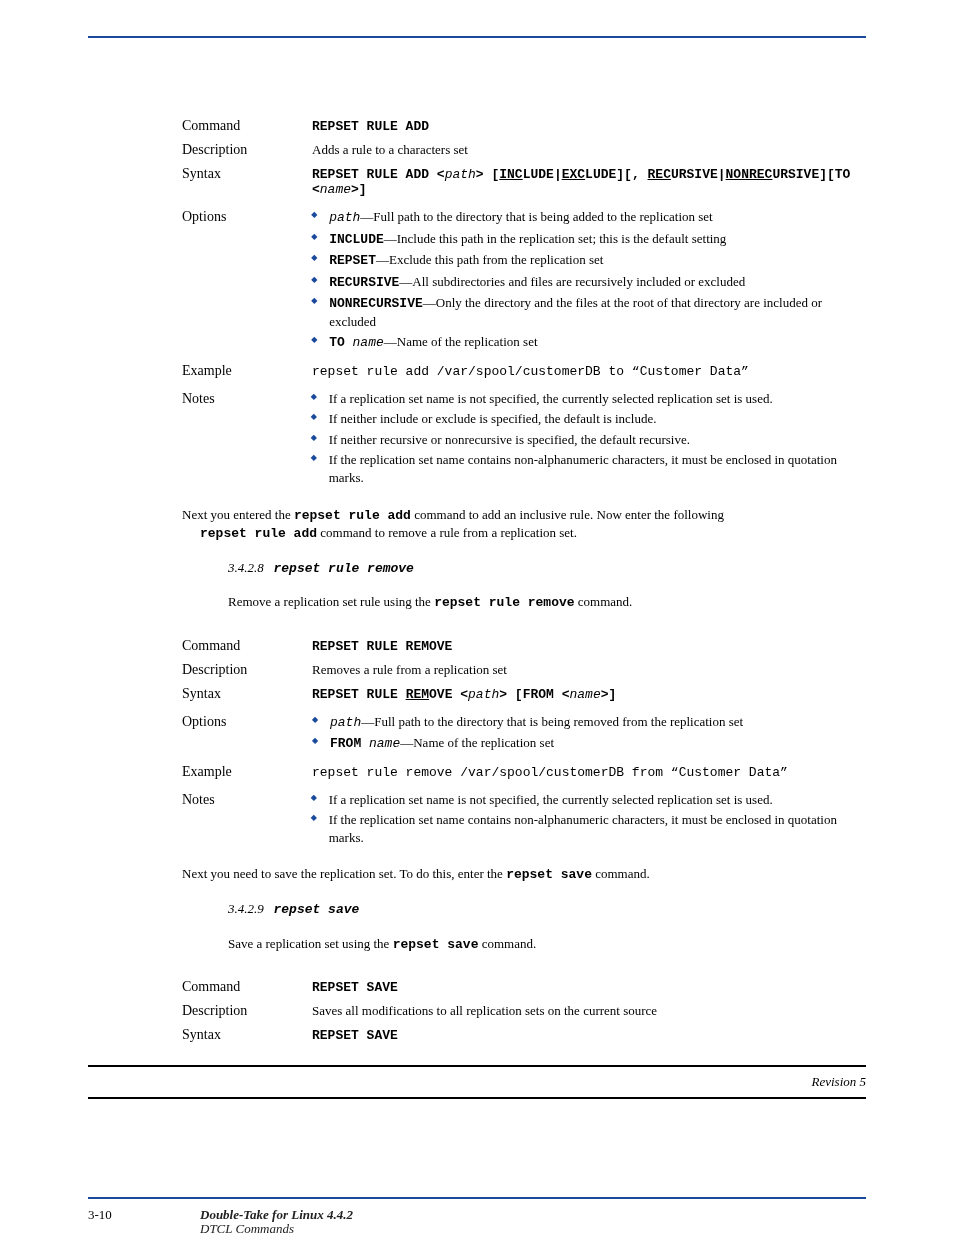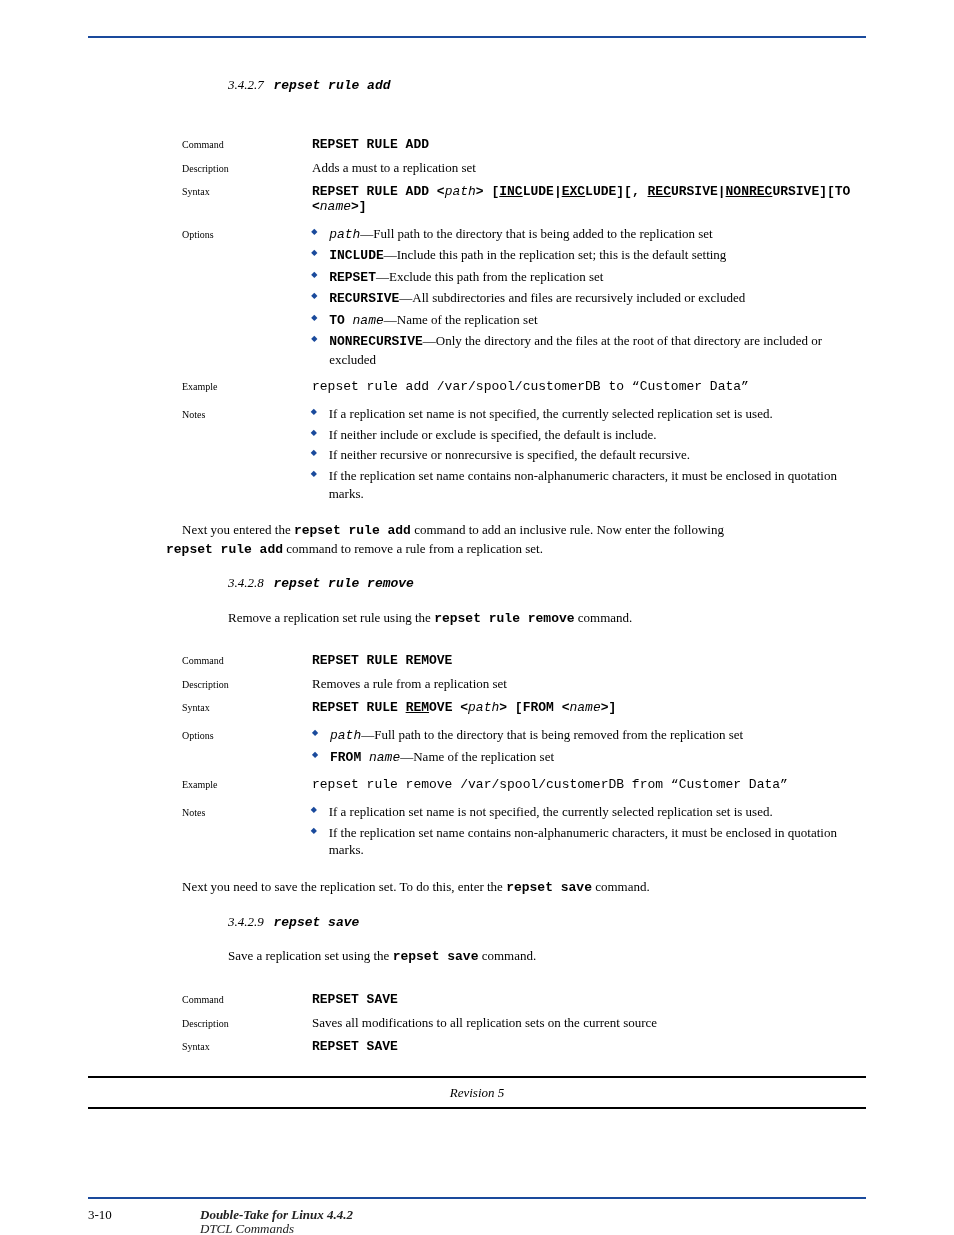--- a/index.html
+++ b/index.html
@@ -69,21 +69,21 @@
   .sp-lg { height: 26px; }
 
   .section-row {
     display: flex;
     align-items: baseline;
     margin-left: 94px;
     gap: 50px;
   }
   .section-sublabel {
     width: 80px;
-    font-size: 10px;
+    font-size: 14px;
   }
 
   ul.bullets {
     list-style: none;
     margin: 0;
     padding: 0;
   }
   ul.bullets > li {
     position: relative;
     padding-left: 18px;
@@ -108,56 +108,52 @@
     margin-left: 0;
   }
 </style>
 </head>
 <body>
 
 <div class="page">
 
   <div class="top-rule"></div>
 
-  <p class="body-indent">
-    <span class="ital">3.4.2.7&nbsp;&nbsp;</span>
-    <span class="mono bold ital">repset rule add</span>
-  </p>
   <div class="sp-md"></div>
   <div class="sp-lg"></div>
 
   <div class="section-row">
     <div class="section-sublabel">Command</div>
     <div class="mono bold">REPSET RULE ADD</div>
   </div>
   <div class="sp-sm"></div>
   <div class="section-row">
     <div class="section-sublabel">Description</div>
-    <div>Adds a must to a replication set</div>
+    <div>Adds a rule to a characters set</div>
   </div>
   <div class="sp-sm"></div>
   <div class="section-row">
     <div class="section-sublabel">Syntax</div>
     <div class="mono bold" style="max-width:560px">
       <span>REPSET RULE ADD &lt;</span><span class="ital" style="font-weight:normal">path</span><span>&gt; [</span><span class="u">INC</span><span>LUDE</span><span>|</span><span class="u">EXC</span><span>LUDE</span><span>][, </span><span class="u">REC</span><span>URSIVE</span><span>|</span><span class="u">NONREC</span><span>URSIVE</span><span>][TO</span>
       <br>
       <span>&lt;</span><span class="ital" style="font-weight:normal">name</span><span>&gt;]</span>
     </div>
   </div>
   <div class="sp-sm"></div>
   <div class="section-row">
     <div class="section-sublabel">Options</div>
     <div style="max-width:560px">
       <ul class="bullets">
         <li><span class="mono ital">path</span><span>—Full path to the directory that is being added to the replication set</span></li>
         <li><span class="mono bold">INCLUDE</span><span>—Include this path in the replication set; this is the default setting</span></li>
         <li><span class="mono bold">REPSET</span><span>—Exclude this path from the replication set</span></li>
         <li><span class="mono bold">RECURSIVE</span><span>—All subdirectories and files are recursively included or excluded</span></li>
+        <li><span class="mono bold">NONRECURSIVE</span><span>—Only the directory and the files at the root of that directory are included or excluded</span></li>
         <li><span class="mono bold">TO </span><span class="mono ital">name</span><span>—Name of the replication set</span></li>
-        <li><span class="mono bold">NONRECURSIVE</span><span>—Only the directory and the files at the root of that directory are included or excluded</span></li>
       </ul>
     </div>
   </div>
   <div class="sp-sm"></div>
   <div class="section-row">
     <div class="section-sublabel">Example</div>
     <div class="mono">repset rule add /var/spool/customerDB to “Customer Data”</div>
   </div>
   <div class="sp-sm"></div>
   <div class="section-row">
@@ -169,21 +165,21 @@
         <li>If neither recursive or nonrecursive is specified, the default recursive.</li>
         <li>If the replication set name contains non-alphanumeric characters, it must be enclosed in quotation marks.</li>
       </ul>
     </div>
   </div>
 
   <div class="sp-md"></div>
   <p class="body-indent" style="margin-left:94px">
     <span>Next you entered the </span><span class="mono bold">repset rule add</span><span> command to add an inclusive rule. Now enter the following</span>
   </p>
-  <p style="margin-left:78px">
+  <p style="margin-left:112px">
     <span class="mono bold">repset rule add</span><span> command to remove a rule from a replication set.</span>
   </p>
 
   <div class="sp-md"></div>
 
   <p class="body-indent">
     <span class="ital">3.4.2.8&nbsp;&nbsp;</span>
     <span class="mono bold ital">repset rule remove</span>
   </p>
   <div class="sp-md"></div>
@@ -261,20 +257,20 @@
     <div>Saves all modifications to all replication sets on the current source</div>
   </div>
   <div class="sp-sm"></div>
   <div class="section-row">
     <div class="section-sublabel">Syntax</div>
     <div class="mono bold">REPSET SAVE</div>
   </div>
 
   <div class="sp-md"></div>
   <div class="black-rule black-rev"></div>
-  <p class="ital" style="text-align:center">Revision 5</p>
+  <p class="ital" style="text-align:right">Revision 5</p>
   <div class="black-rule black-rev"></div>
 
   <div class="bottom-rule"></div>
   <div class="foot-pg">3-10</div>
   <div class="foot-prod">Double-Take for Linux 4.4.2</div>
   <div class="foot-sub">DTCL Commands</div>
 </div>
 
 </body></html>

